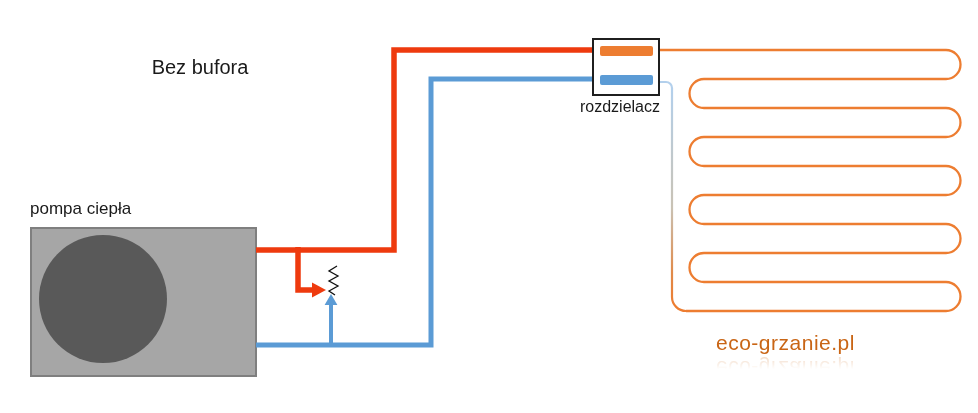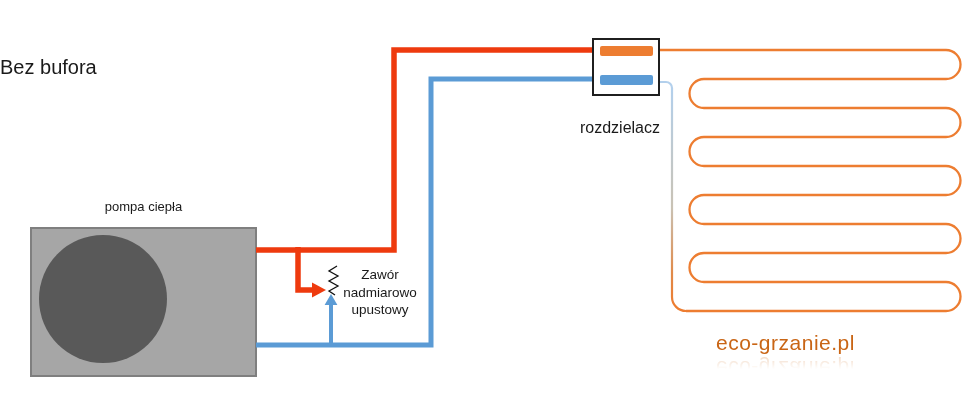--- a/index.html
+++ b/index.html
@@ -2,45 +2,45 @@
 <html style="--pipe-red: #ee3a0e; --pipe-blue: #5b9bd5; --pipe-orange: #ed7d31; --return-light-blue: #b3d0ec; --pump-body: #a6a6a6; --pump-border: #7f7f7f; --pump-circle: #595959; --watermark-orange: #c96515; --text: #1a1a1a;"><head>
 <meta charset="utf-8">
 <style>
   html,body{margin:0;padding:0;background:#ffffff;}
   .canvas{
     position:relative;width:978px;height:413px;background:#fff;overflow:hidden;
     font-family:"Liberation Sans","DejaVu Sans",sans-serif;color:var(--text,#1a1a1a);
   }
   .abs{position:absolute;}
   .title{
-    left:0;top:56px;width:400px;text-align:left;
+    left:0;top:56px;width:400px;text-align:center;
     font-size:20px;line-height:23.5px;color:var(--text,#1a1a1a);
   }
   .pump-label{
-    left:30px;top:199px;width:227px;text-align:center;font-size:13px;
+    left:30px;top:199px;width:227px;font-size:17px;
   }
   .pump{
     left:30px;top:227px;width:227px;height:150px;box-sizing:border-box;
     background:var(--pump-body,#a6a6a6);border:2px solid var(--pump-border,#7f7f7f);
     z-index:2;
   }
   .pump-circle{
     left:39px;top:235px;width:128px;height:128px;border-radius:50%;
     background:var(--pump-circle,#595959);z-index:3;
   }
   .pipes{left:0;top:0;width:978px;height:413px;z-index:4;}
   .manifold{
     left:592px;top:38px;width:68px;height:58px;box-sizing:border-box;
     background:#fff;border:2px solid #1f1f1f;z-index:5;
   }
   .manifold .bar{position:absolute;left:6px;width:53px;height:10px;border-radius:2px;}
   .bar-supply{top:6px;background:var(--pipe-orange,#ed7d31);}
   .bar-return{top:35px;background:var(--pipe-blue,#5b9bd5);}
   .manifold-label{
-    left:570px;top:98px;width:100px;text-align:center;font-size:16px;z-index:6;margin-top:21px;
+    left:570px;top:98px;width:100px;text-align:center;font-size:16px;z-index:6;
   }
   .valve-label{
     left:329px;top:266px;width:102px;text-align:center;
     font-size:13.5px;line-height:17.5px;z-index:6;
   }
   .watermark{
     left:716px;top:331px;font-size:21px;letter-spacing:.5px;
     color:var(--watermark-orange,#c96515);z-index:6;
   }
   .watermark-reflection{
@@ -99,22 +99,17 @@
 
     <path d="M 337 266 L 329 271 L 338 276 L 329 281 L 338 286 L 329 291 L 335 295" fill="none" stroke="#111111" stroke-width="1.3"></path>
   </svg>
 
   <div class="abs manifold">
     <div class="bar bar-supply"></div>
     <div class="bar bar-return"></div>
   </div>
   <div class="abs manifold-label">rozdzielacz</div>
 
-  <div class="abs valve-label">
-    <div>Zawór</div>
-    <div>nadmiarowo</div>
-    <div>upustowy</div>
-  </div>
 
   <div class="abs watermark">eco-grzanie.pl</div>
   <div class="abs watermark-reflection">eco-grzanie.pl</div>
 
 </div>
 
 </body></html>

